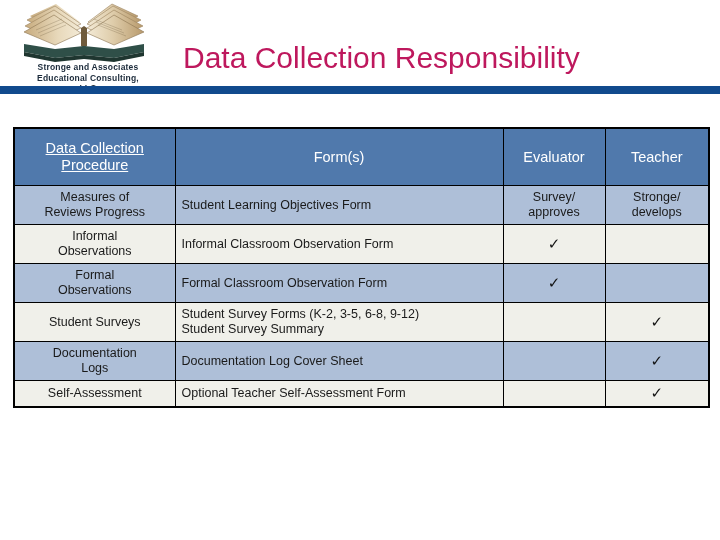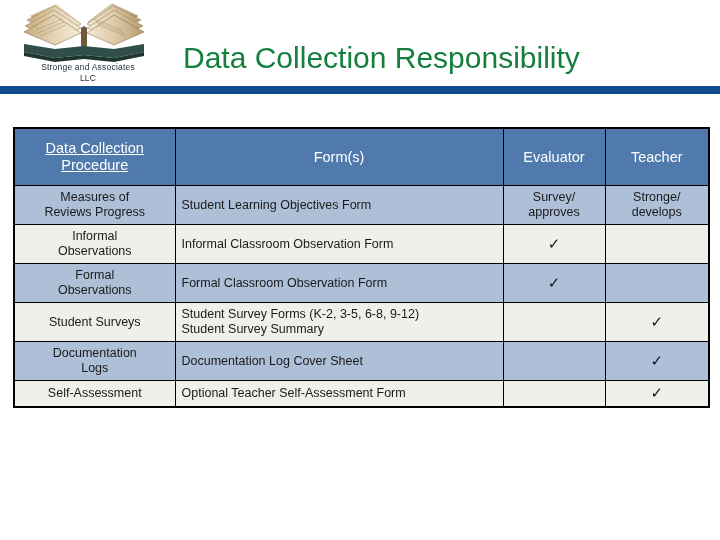--- a/index.html
+++ b/index.html
@@ -44,31 +44,31 @@
     position: absolute;
     left: 0px;
     top: 60px;
     width: 160px;
     text-align: center;
     font-family: "Liberation Sans", sans-serif;
     font-size: 8.5px;
     line-height: 10.5px;
     color: #1b2a3a;
     letter-spacing: 0.2px;
-    font-weight: 400;
+    font-weight: 700;
   }
 
   #slide-title {
     position: absolute;
     left: 183px;
     top: 41px;
     width: 520px;
     font-size: 30px;
     line-height: 34px;
-    color: #15803d;
+    color: #be185d;
     font-weight: 400;
     white-space: nowrap;
   }
 
   #title-rule {
     position: absolute;
     left: 0;
     top: 86px;
     width: 720px;
     height: 8px;
@@ -177,20 +177,21 @@
         <line x1="14" y1="28" x2="40" y2="17"></line>
         <line x1="16" y1="31" x2="42" y2="20"></line>
         <line x1="18" y1="34" x2="44" y2="23"></line>
         <line x1="72" y1="17" x2="100" y2="28"></line>
         <line x1="74" y1="20" x2="102" y2="31"></line>
         <line x1="76" y1="23" x2="104" y2="34"></line>
       </g>
     </svg>
     <div id="logo-caption">
       <span class="cellline">Stronge and Associates</span>
+      <span class="cellline">Educational Consulting,</span>
       <span class="cellline">LLC</span>
     </div>
   </div>
 
   <div id="slide-title">Data Collection Responsibility</div>
   <div id="title-rule"></div>
 </div>
 
 <div id="data-table-wrap">
   <table class="grid">

